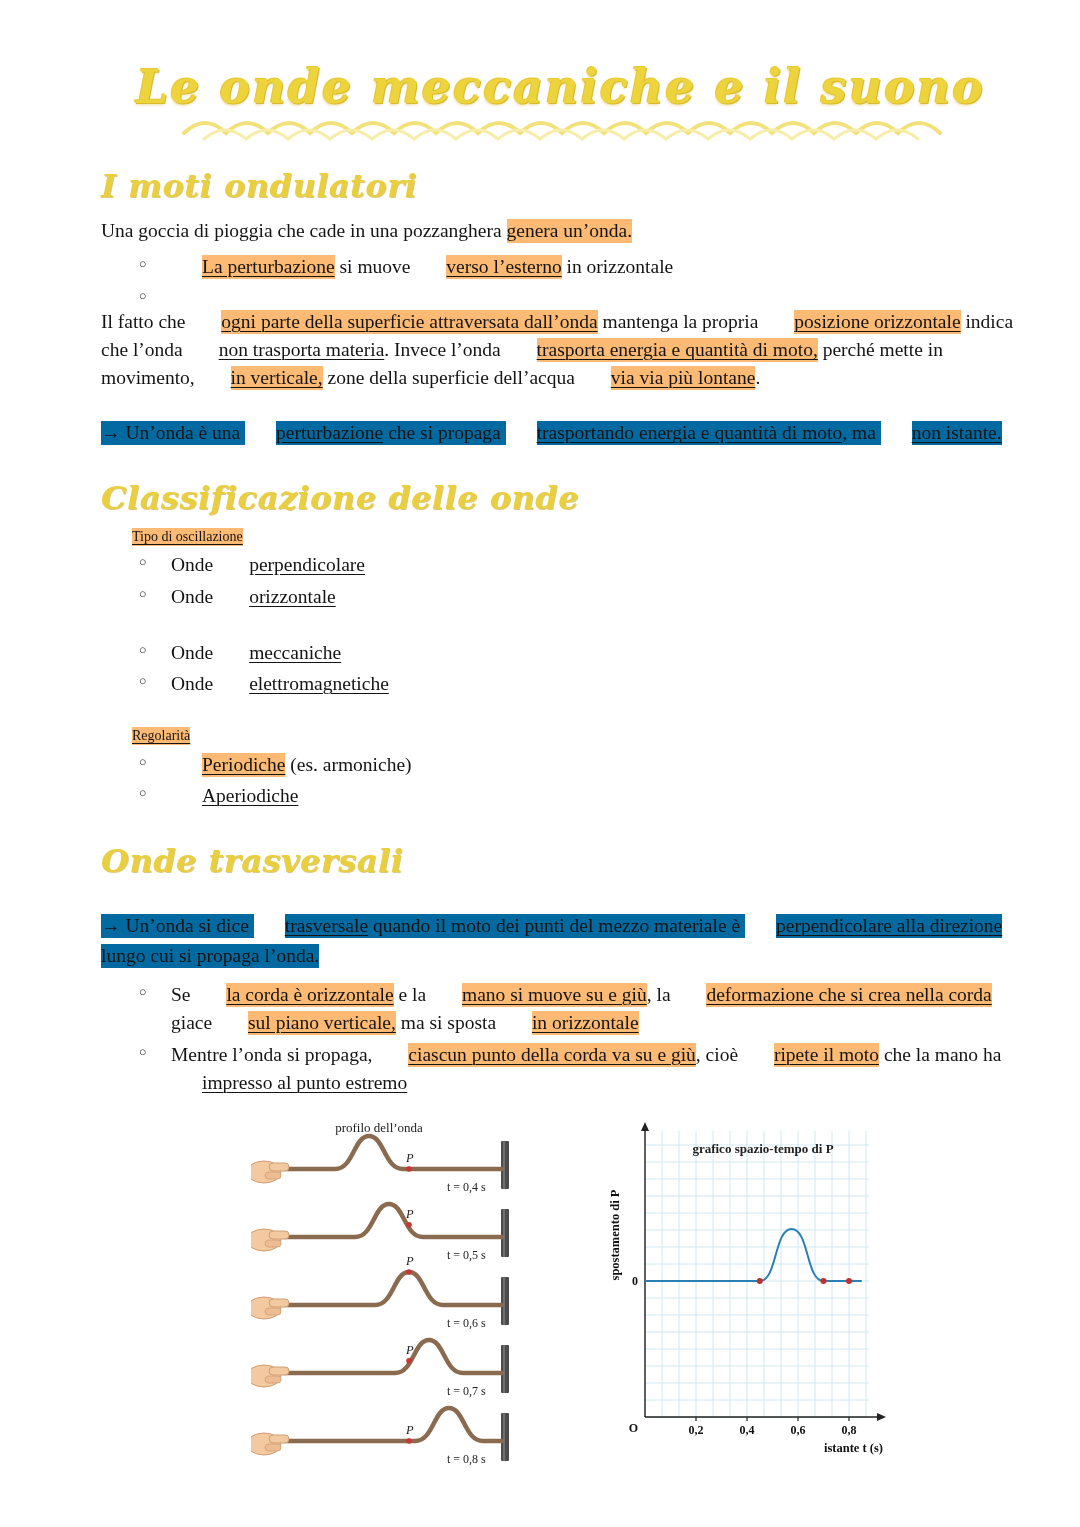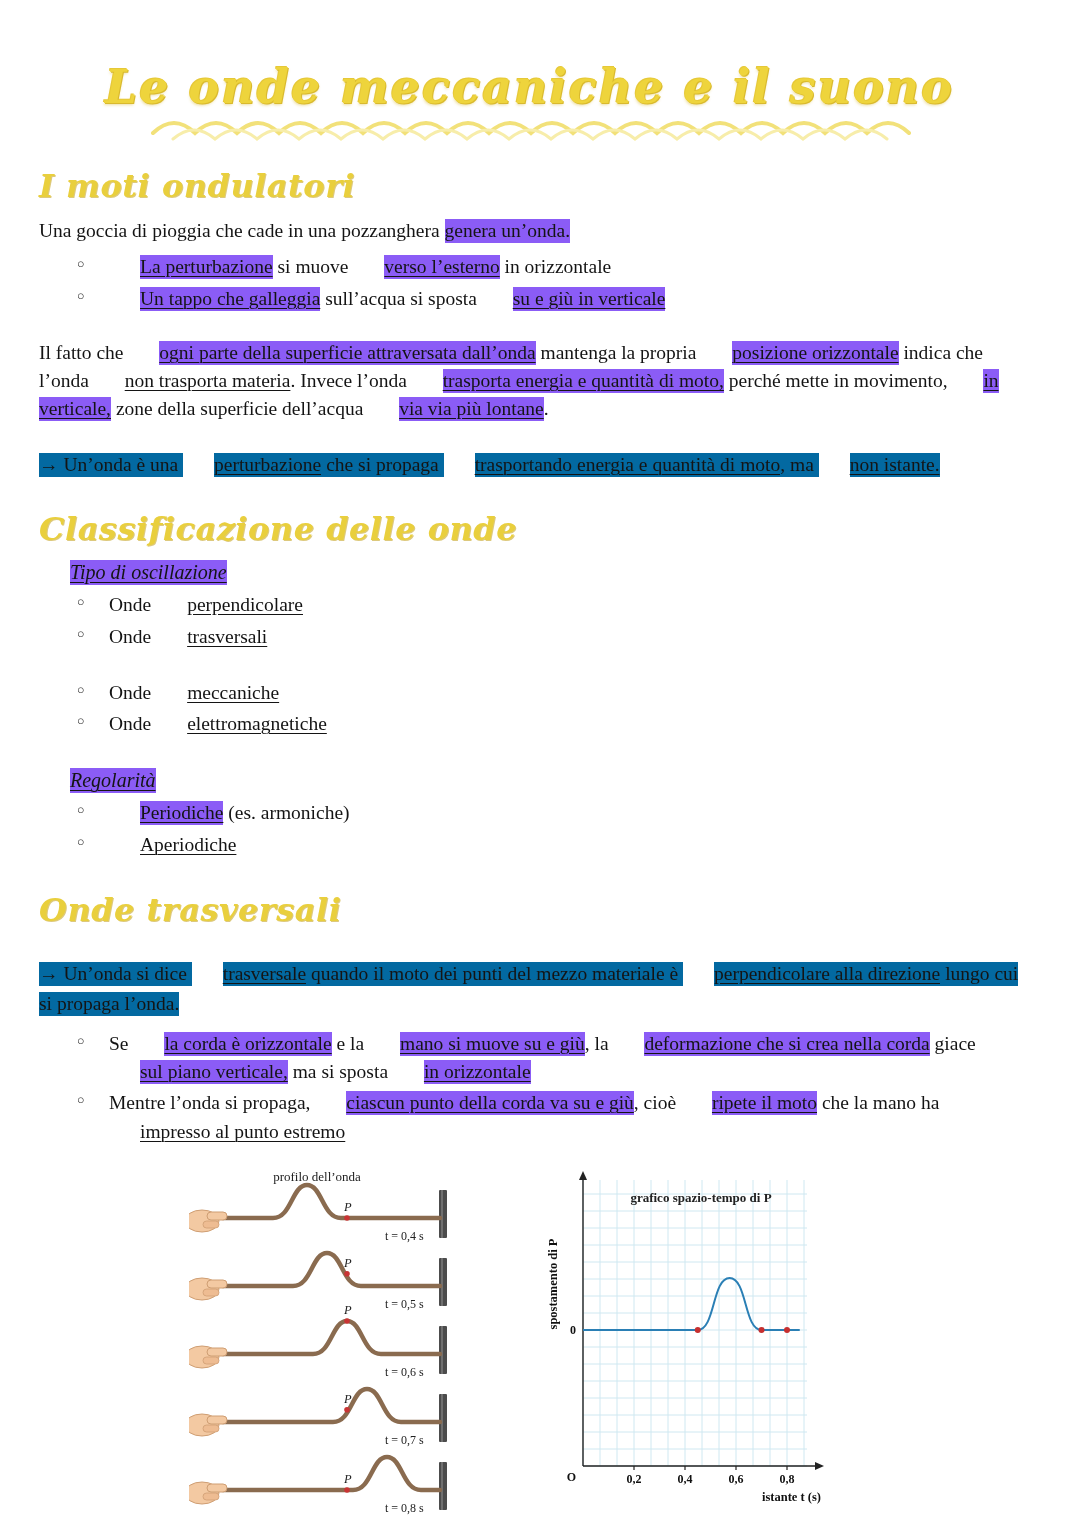--- a/index.html
+++ b/index.html
@@ -1,18 +1,18 @@
 <!DOCTYPE html>
 <html><head>
 <meta charset="utf-8">
 <style>
   html,body{margin:0;padding:0;background:#ffffff;}
   .page{
     width:1080px;height:1527px;box-sizing:border-box;
-    background:#fff;padding:48px 60px 30px 39px;overflow:hidden;
+    background:#fff;padding:48px 60px 30px 101px;overflow:hidden;
     font-family:"Liberation Serif","DejaVu Serif",serif;
     color:#141414;font-size:19.5px;line-height:1.45;
   }
   
   .title-wrap{text-align:center;margin:6px 30px 18px 30px;}
   .title{
     margin:0;font-family:"DejaVu Serif",serif;font-style:italic;font-weight:700;
     font-size:46px;letter-spacing:2px;color:#eed43c;
     text-shadow:1px 1px 0 #d9b92e,-1px -1px 0 #e6c838,0 2px 3px rgba(214,182,44,.45);
   }
@@ -21,25 +21,25 @@
   .script{
     margin:26px 0 6px 0;font-family:"DejaVu Serif",serif;font-style:italic;font-weight:700;
     font-size:32px;letter-spacing:.5px;color:#e9cf3d;
     text-shadow:1px 1px 0 rgba(198,165,38,.6);
   }
   .script.first{margin-top:10px;}
   
   .para{margin:8px 0;}
   .para.spaced{margin-top:26px;}
   .callout{margin:26px 0 10px 0;line-height:1.55;}
-  .hl{background:#8b5cf6;padding:1px 0 2px 0;}
+  .hl{background:#fdba74;padding:1px 0 2px 0;}
   .callout .hl{background:#0369a1;}
   .ul{text-decoration:underline;text-decoration-thickness:1px;text-underline-offset:3px;margin-left:31px;}
   .subhead{
-    margin:0 0 4px 0;font-style:italic;font-weight:400;font-size:20px;
+    margin:0 0 4px 0;font-weight:400;font-size:14px;
   }
   .group{margin:24px 0 28px 0;}
   .group.tight{margin-top:6px;}
   .blist{list-style:none;margin:4px 0 6px 34px;padding:0;}
   .blist li{position:relative;padding-left:36px;margin:3px 0;}
   .bullet-marker{position:absolute;left:4px;top:2px;font-size:12.5px;color:#222;}
   
   .figures{display:flex;gap:80px;margin:20px 0 0 150px;align-items:flex-start;}
   .fig-caption{font-family:"Liberation Serif",serif;font-size:13px;fill:#222;}
   .time-label{font-family:"Liberation Serif",serif;font-size:12px;fill:#222;}
@@ -63,38 +63,37 @@
 
   <h2 class="script first">I moti ondulatori</h2>
   <p class="para"><span>Una goccia di pioggia che cade in una pozzanghera </span><span class="hl">genera un’onda.</span></p>
   <ul class="blist">
     <li>
       <span class="bullet-marker">○</span>
       <span><span class="hl ul">La perturbazione</span><span> si muove </span><span class="hl ul">verso l’esterno</span><span> in orizzontale</span></span>
     </li>
     <li>
       <span class="bullet-marker">○</span>
-      <span><span class="hl ul">Un tappo che galleggia</span><span> sull’acqua si sposta </span><span class="hl ul">su e giù in verticale</span></span>
     </li>
   </ul>
   <p class="para spaced"><span>Il fatto che </span><span class="hl ul">ogni parte della superficie attraversata dall’onda</span><span> mantenga la propria </span><span class="hl ul">posizione orizzontale</span><span> indica che l’onda </span><span class="ul">non trasporta materia</span><span>. Invece l’onda </span><span class="hl ul">trasporta energia e quantità di moto,</span><span> perché mette in movimento, </span><span class="hl ul">in verticale,</span><span> zone della superficie dell’acqua </span><span class="hl ul">via via più lontane</span><span>.</span></p>
   <p class="para callout"><span class="hl">→ Un’onda è una </span><span class="hl ul">perturbazione</span><span class="hl"> che si propaga </span><span class="hl ul">trasportando energia e quantità di moto</span><span class="hl">, ma </span><span class="hl ul">non istante.</span></p>
 
   <h2 class="script">Classificazione delle onde</h2>
 
   <div class="group tight">
     <h3 class="subhead"><span class="hl ul">Tipo di oscillazione</span></h3>
     <ul class="blist">
       <li>
         <span class="bullet-marker">○</span>
         <span><span>Onde </span><span class="ul">perpendicolare</span></span>
       </li>
       <li>
         <span class="bullet-marker">○</span>
-        <span><span>Onde </span><span class="ul">trasversali</span></span>
+        <span><span>Onde </span><span class="ul">orizzontale</span></span>
       </li>
     </ul>
   </div>
 
   <div class="group">
     <ul class="blist">
       <li>
         <span class="bullet-marker">○</span>
         <span><span>Onde </span><span class="ul">meccaniche</span></span>
       </li>

